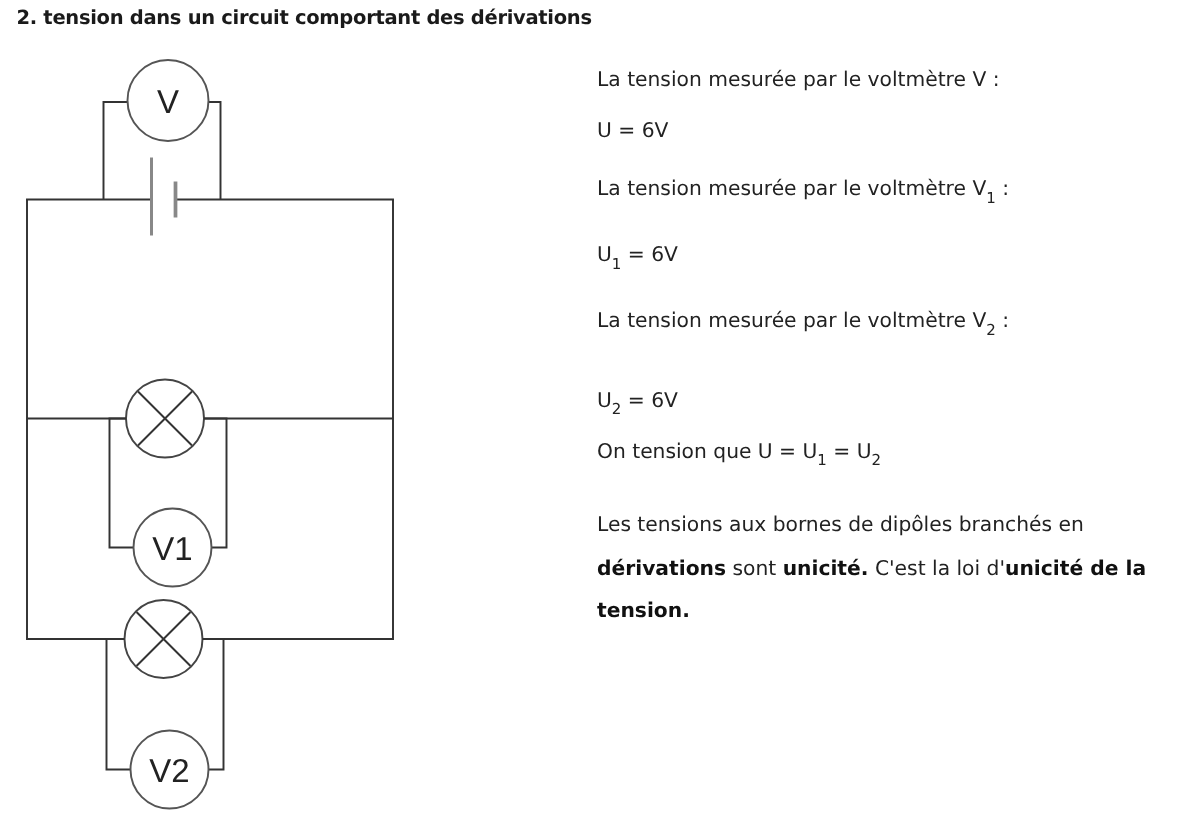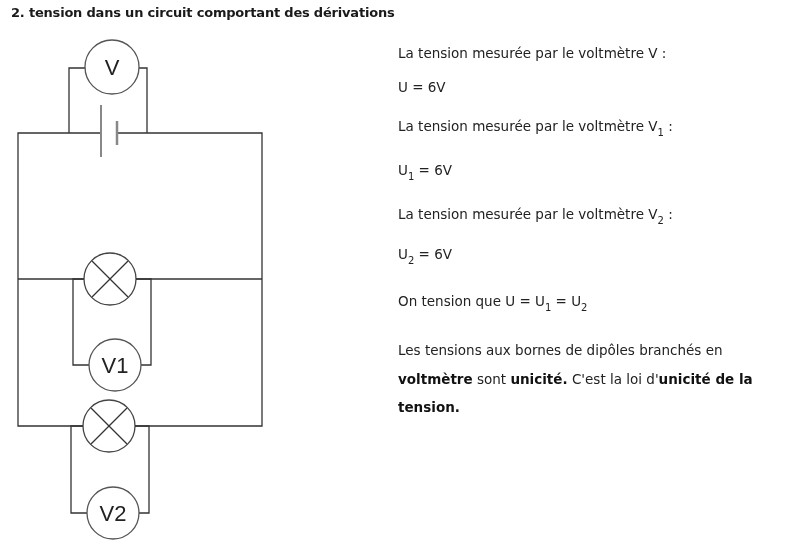--- a/index.html
+++ b/index.html
@@ -55,17 +55,17 @@
   <text class="label-text" x="113" y="521" text-anchor="middle">V2</text>
 </svg>
 
 <div class="txt" style="top:45px">La tension mesurée par le voltmètre V :</div>
 <div class="txt" style="top:79px">U = 6V</div>
 
 <div class="txt" style="top:118px"><span>La tension mesurée par le voltmètre V</span><sub>1</sub><span> :</span></div>
 <div class="txt" style="top:162px"><span>U</span><sub>1</sub><span> = 6V</span></div>
 
 <div class="txt" style="top:206px"><span>La tension mesurée par le voltmètre V</span><sub>2</sub><span> :</span></div>
-<div class="txt" style="top:246px"><span>U</span><sub>2</sub><span> = 6V</span></div>
+<div class="txt" style="top:259px"><span>U</span><sub>2</sub><span> = 6V</span></div>
 
 <div class="txt" style="top:293px"><span>On tension que U = U</span><sub>1</sub><span> = U</span><sub>2</sub></div>
 
-<div class="para"><span>Les tensions aux bornes de dipôles branchés en </span><b>voltmètre</b><span> sont </span><b>unicité.</b><span> C'est la loi d'</span><b>unicité de la tension</b><b>.</b></div>
+<div class="para"><span>Les tensions aux bornes de dipôles branchés en </span><b>dérivations</b><span> sont </span><b>unicité.</b><span> C'est la loi d'</span><b>unicité de la tension</b><b>.</b></div>
 
 </body></html>

